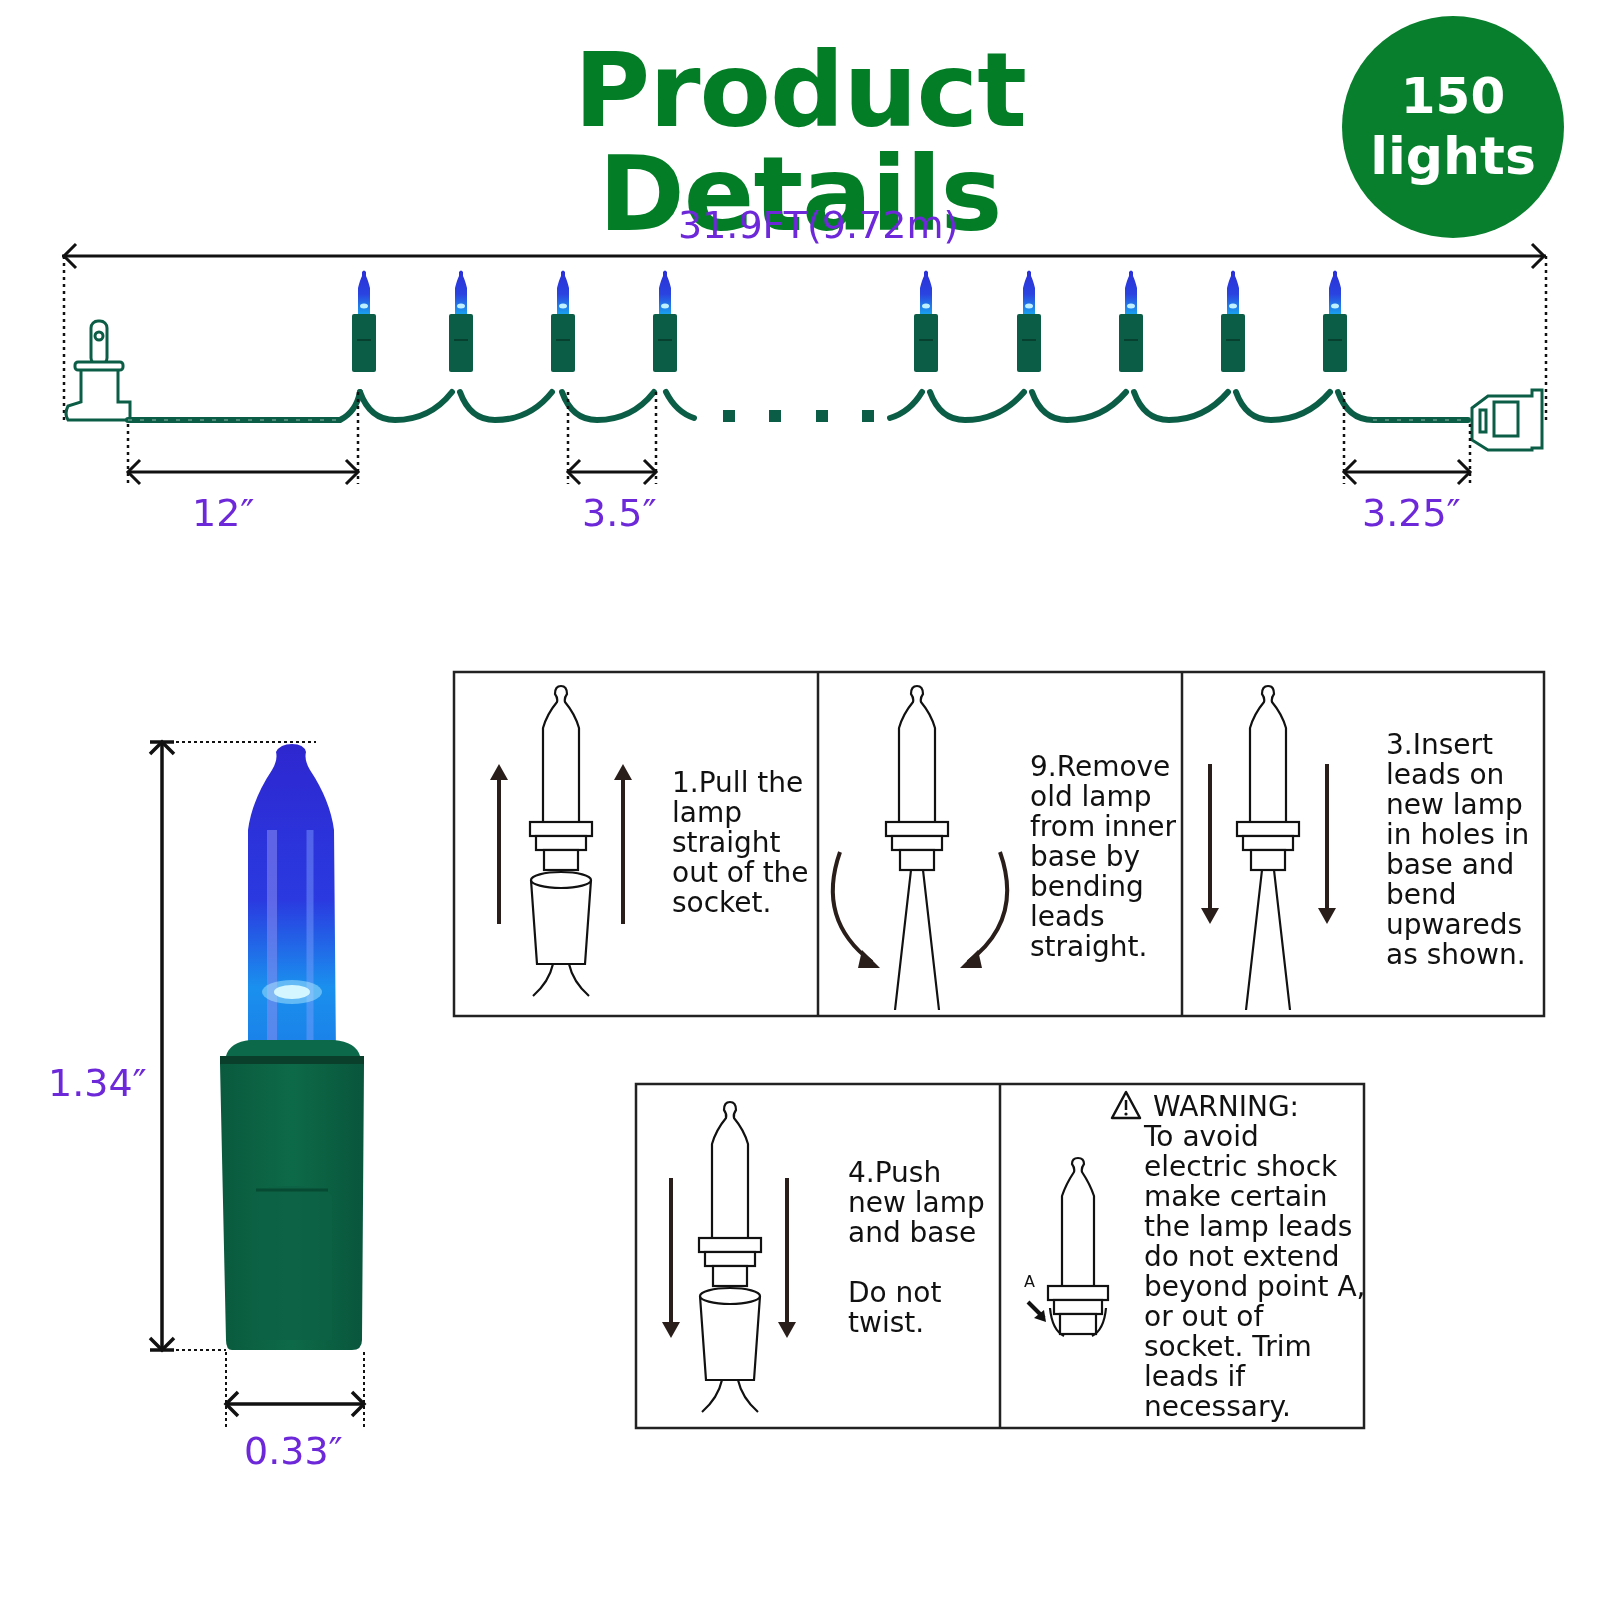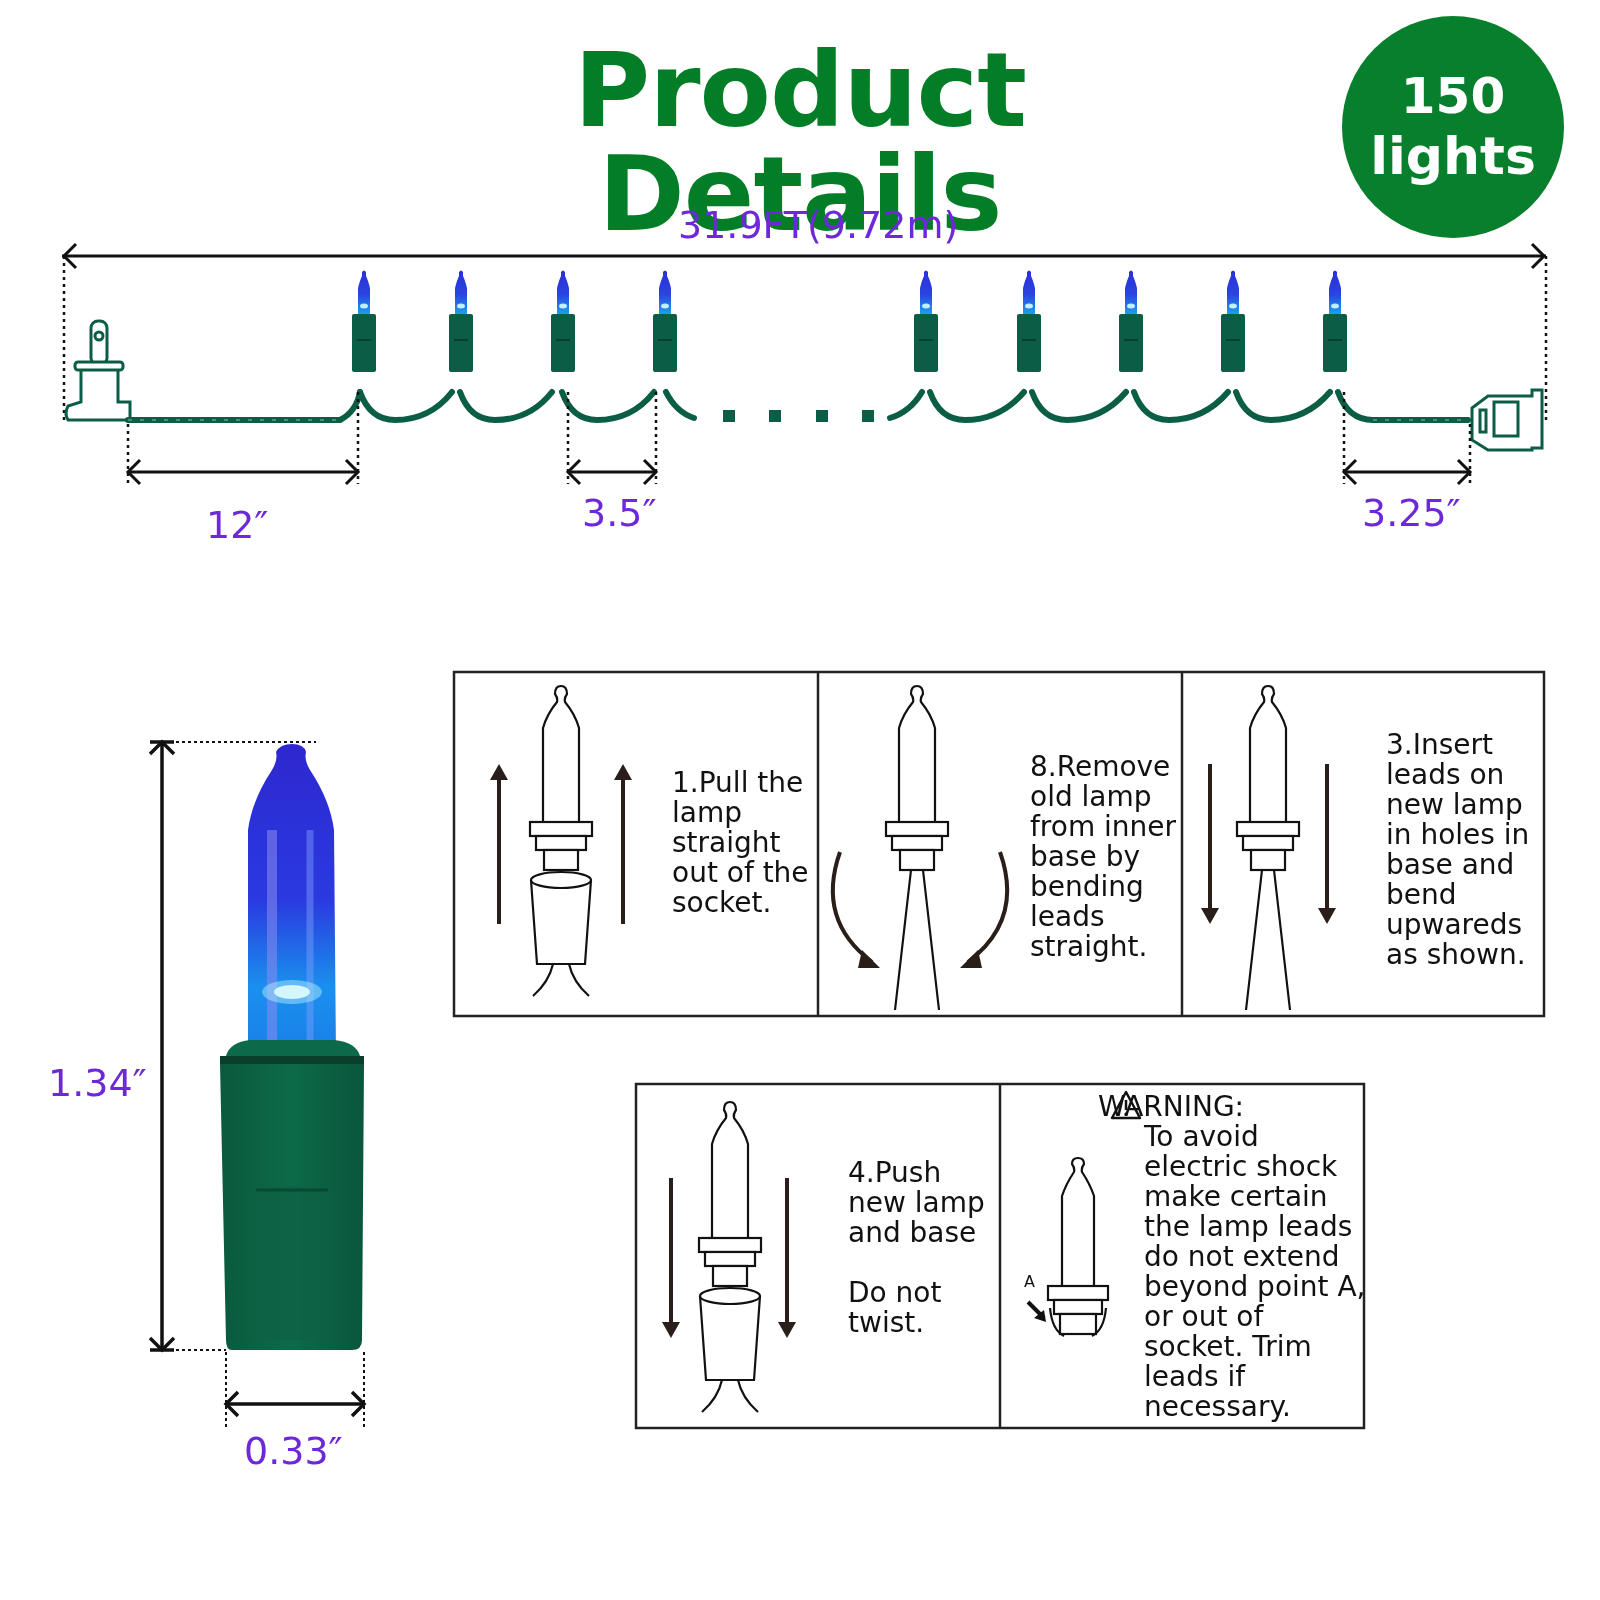--- a/index.html
+++ b/index.html
@@ -106,21 +106,21 @@
   <polyline points="644,460 656,472 644,484" fill="none" stroke="#111" stroke-width="3"></polyline>
 
   <line x1="1344" y1="392" x2="1344" y2="484" stroke="#111" stroke-width="2.5" stroke-dasharray="3,4"></line>
   <line x1="1470" y1="424" x2="1470" y2="484" stroke="#111" stroke-width="2.5" stroke-dasharray="3,4"></line>
   <line x1="1344" y1="472" x2="1470" y2="472" stroke="#111" stroke-width="3"></line>
   <polyline points="1356,460 1344,472 1356,484" fill="none" stroke="#111" stroke-width="3"></polyline>
   <polyline points="1458,460 1470,472 1458,484" fill="none" stroke="#111" stroke-width="3"></polyline>
 </svg>
 
 <div class="abs dim-label" style="left:678px; top:206px;">31.9FT(9.72m)</div>
-<div class="abs dim-label" style="left:206px; top:494px;margin-top:12px;">12″</div>
+<div class="abs dim-label" style="left:192px; top:494px;">12″</div>
 <div class="abs dim-label" style="left:582px; top:494px;">3.5″</div>
 <div class="abs dim-label" style="left:1362px; top:494px;">3.25″</div>
 
 <svg class="full" style="top:0;" width="420" height="1500" viewBox="0 0 420 1500">
   <defs>
     <linearGradient id="bigBulb" x1="0" y1="0" x2="0" y2="1">
       <stop offset="0" stop-color="#2e27d0"></stop>
       <stop offset="0.5" stop-color="#2a3ae0"></stop>
       <stop offset="0.78" stop-color="#1a90ee"></stop>
       <stop offset="1" stop-color="#1a7ee8"></stop>
@@ -231,21 +231,21 @@
     <line x1="1126" y1="1100" x2="1126" y2="1110" stroke="#111" stroke-width="2.5"></line>
     <circle cx="1126" cy="1114" r="1.6" fill="#111"></circle>
   </g>
 </svg>
 
 <div class="abs panel-text" style="left:672px; top:768px;">1.Pull the
 lamp
 straight
 out of the
 socket.</div>
-<div class="abs panel-text" style="left:1030px; top:752px;">8.Remove
+<div class="abs panel-text" style="left:1030px; top:752px;">9.Remove
 old lamp
 from inner
 base by
 bending
 leads
 straight.</div>
 <div class="abs panel-text" style="left:1386px; top:730px;">3.Insert
 leads on
 new lamp
 in holes in
@@ -253,21 +253,21 @@
 bend
 upwareds
 as shown.</div>
 <div class="abs panel-text" style="left:848px; top:1158px;">4.Push
 new lamp
 and base
 
 Do not
 twist.</div>
 
-<div class="abs warn-title" style="left:1098px; top:1092px;">WARNING:</div>
+<div class="abs warn-title" style="left:1153px; top:1092px;">WARNING:</div>
 <div class="abs panel-text" style="left:1144px; top:1122px;">To avoid
 electric shock
 make certain
 the lamp leads
 do not extend
 beyond point A,
 or out of
 socket. Trim
 leads if
 necessary.</div>

